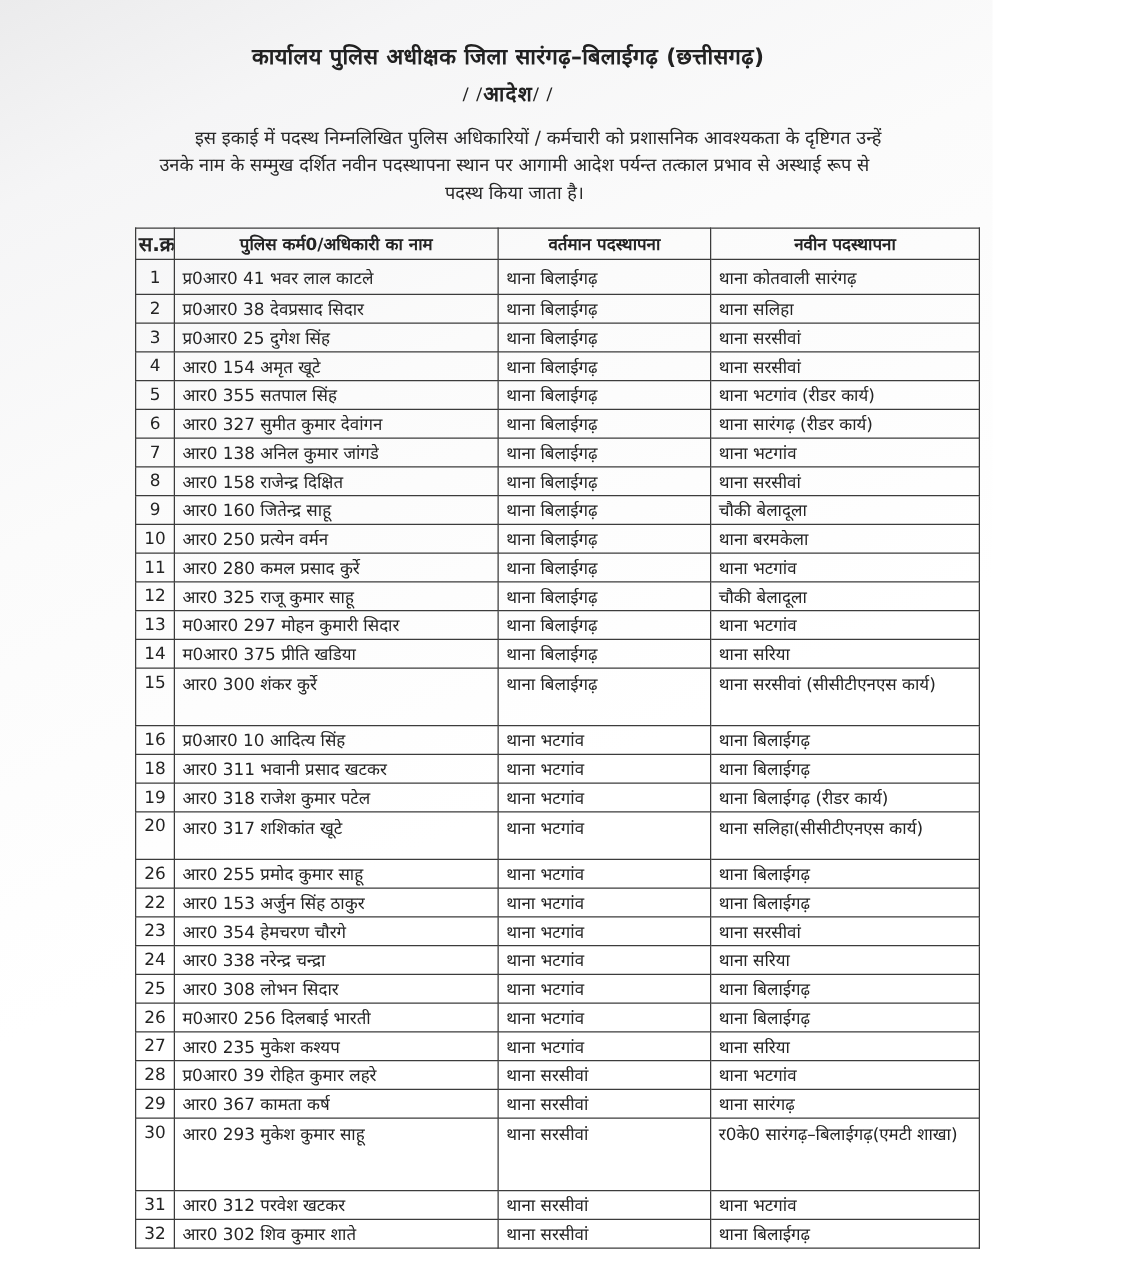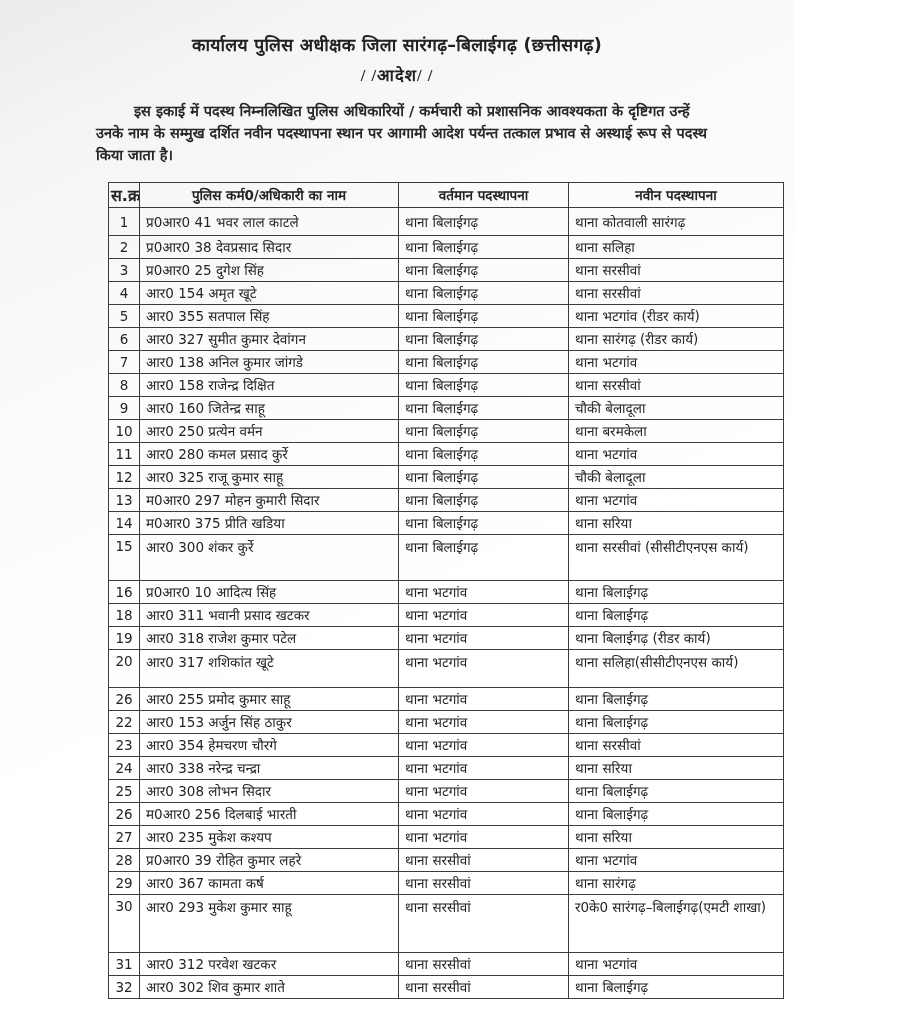--- a/index.html
+++ b/index.html
@@ -8,20 +8,21 @@
     font-family: "DejaVu Sans", "Liberation Sans", sans-serif;
     color: #242424;
   }
   .page {
     position: relative;
     width: 794px;
     height: 1024px;
     overflow: hidden;
     background:
       linear-gradient(155deg, #ebebec 0%, #f5f5f6 12%, #fbfbfb 32%, #ffffff 60%, #ffffff 100%);
+    padding-left: 19px;
   }
   .doc-title {
     margin-top: 32px;
     text-align: center;
     font-size: 17.5px;
     font-weight: 700;
     letter-spacing: 0.3px;
     color: #212121;
   }
   .order-heading {
@@ -30,23 +31,24 @@
     font-size: 16.5px;
     font-weight: 700;
     letter-spacing: 1px;
     color: #212121;
     font-family: Liberation Serif, serif;
   }
   .intro {
     margin: 15px 86px 0 96px;
     font-size: 14.5px;
     line-height: 1.5;
-    font-weight: 700;
+    font-weight: 400;
     text-indent: 38px;
     color: #272727;
+    text-align: center;
   }
   table.transfer {
     position: absolute;
     left: 108px;
     top: 182px;
     width: 675px;
     border-collapse: collapse;
     table-layout: fixed;
     background: transparent;
   }

